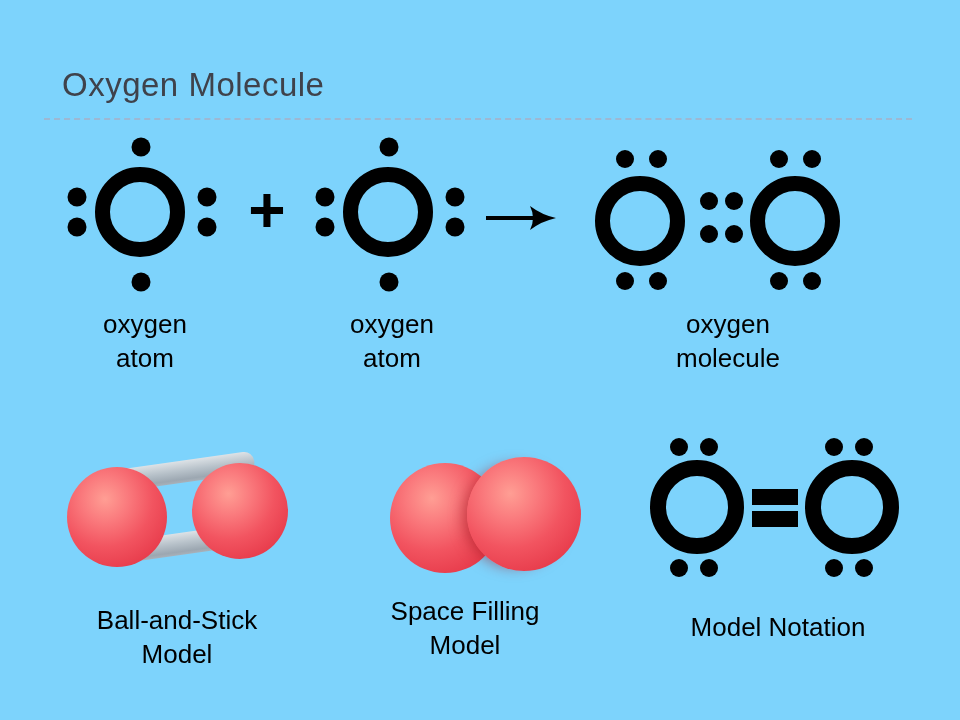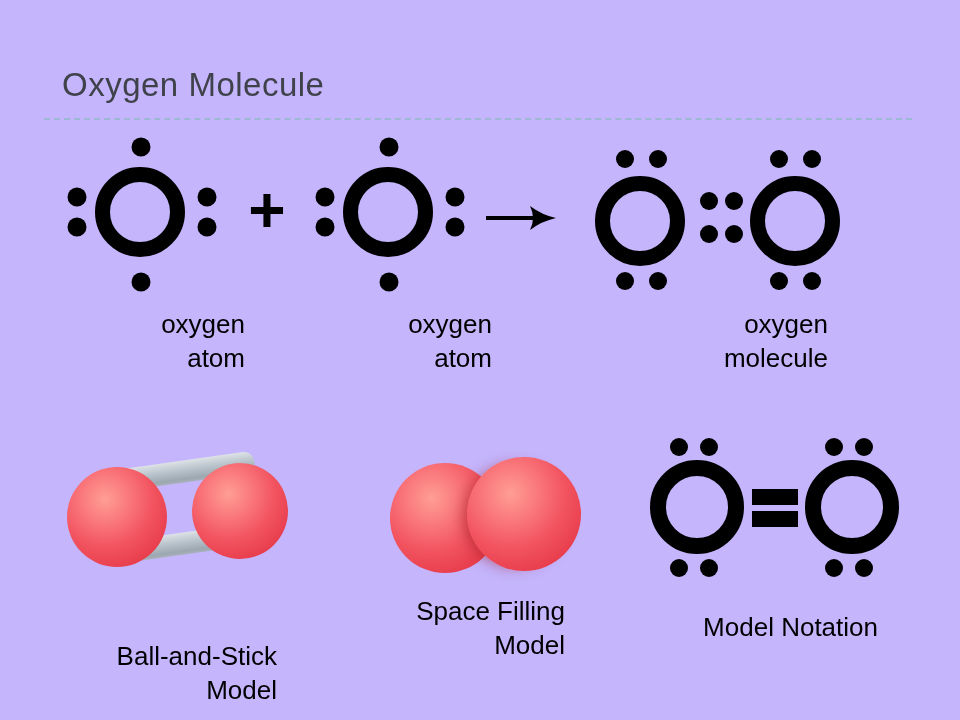--- a/index.html
+++ b/index.html
@@ -1,31 +1,31 @@
 <!DOCTYPE html>
 <html><head>
 <meta charset="utf-8">
 <style>
   html,body{margin:0;padding:0;background:#ffffff;}
   #slide{
-    position:relative;width:960px;height:720px;background:#c4b5fd;overflow:hidden;
+    position:relative;width:960px;height:720px;background:#7dd3fc;overflow:hidden;
     font-family:"Liberation Sans",sans-serif;
   }
   
   .slide-title{
     position:absolute;left:62px;top:66px;font-size:33px;color:#3f424b;
     letter-spacing:.5px;white-space:nowrap;
   }
   .divider{
     position:absolute;left:44px;top:118px;width:868px;height:0;
     border-top:2px dashed #9db8d3;
   }
   
   .lbl{
-    position:absolute;width:200px;text-align:right;color:#000;
+    position:absolute;width:200px;text-align:center;color:#000;
     font-size:26px;line-height:34px;white-space:pre-line;
   }
   
   .lewis{position:absolute;}
   
   .plus{
     position:absolute;left:233px;top:178px;width:68px;height:68px;
     line-height:64px;text-align:center;font-size:64px;font-weight:bold;color:#000;
   }
   
@@ -135,19 +135,19 @@
     <circle cx="29" cy="17" r="9" fill="#000"></circle>
     <circle cx="59" cy="17" r="9" fill="#000"></circle>
     <circle cx="184" cy="17" r="9" fill="#000"></circle>
     <circle cx="214" cy="17" r="9" fill="#000"></circle>
     <circle cx="29" cy="138" r="9" fill="#000"></circle>
     <circle cx="59" cy="138" r="9" fill="#000"></circle>
     <circle cx="184" cy="138" r="9" fill="#000"></circle>
     <circle cx="214" cy="138" r="9" fill="#000"></circle>
   </svg>
 
-  <div class="lbl" style="left:77px;top:639px">Ball-and-Stick
+  <div class="lbl" style="left:77px;top:603px">Ball-and-Stick
 Model</div>
   <div class="lbl" style="left:365px;top:594px">Space Filling
 Model</div>
   <div class="lbl" style="left:678px;top:610px">Model Notation</div>
 
 </div>
 
 </body></html>

